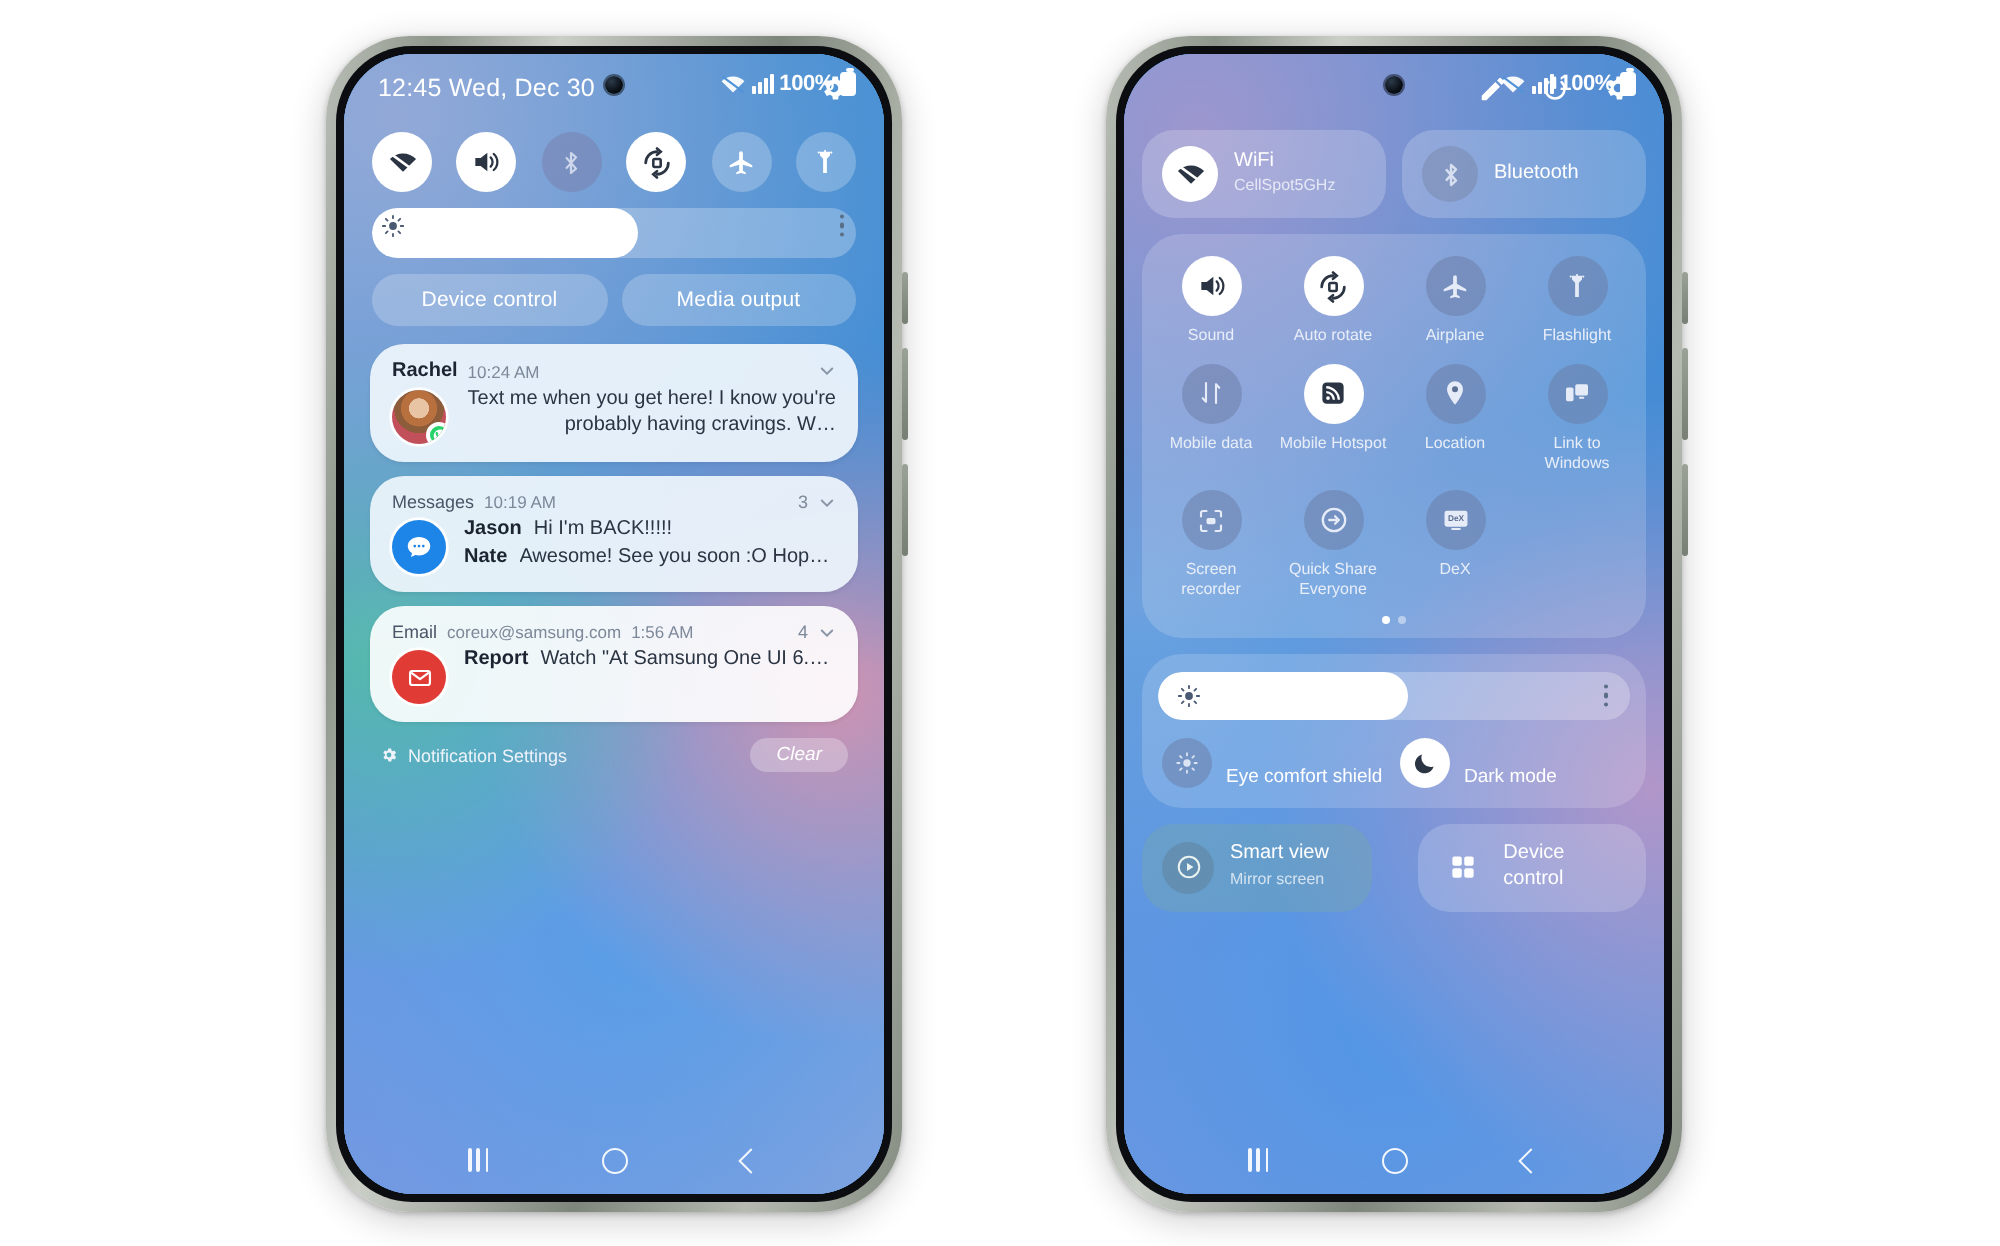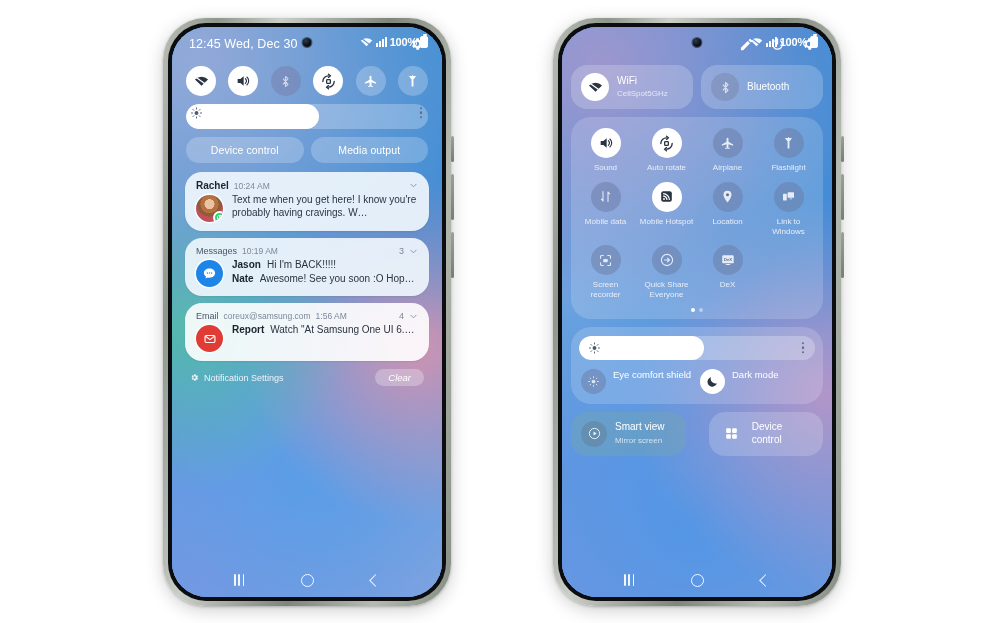--- a/index.html
+++ b/index.html
@@ -137,20 +137,21 @@
     display:flex;align-items:center;justify-content:center;
     color:#fff; font-size:10.5px; letter-spacing:.1px;
   }
 
   
   .notif-list{ padding:9px 4px 0; display:flex; flex-direction:column; gap:7px; }
   .ncard{
     background:rgba(255,255,255,.90);
     border-radius:17px; padding:8px 11px 9px;
     box-shadow:0 1px 2px rgba(0,0,0,.07);
+    text-align:right;
   }
   .ncard.tint{ background:rgba(238,245,252,.93); }
   .nrow1{ display:flex; align-items:center; gap:5px; }
   .napp{ font-size:9px; color:#4a5568; }
   .ntime{ font-size:8.5px; color:#7d8899; }
   .nmeta{ font-size:8.5px; color:#7d8899; }
   .ncount{ margin-left:auto; font-size:9px; color:#7d8899; display:flex;align-items:center;gap:5px;}
   .chev{ width:9px;height:9px; }
   .nbody{ display:flex; gap:9px; margin-top:2px; align-items:flex-start;}
   .avatar{ width:27px;height:27px;border-radius:50%;flex:0 0 auto;position:relative;
@@ -217,21 +218,21 @@
   .pager i.act{ background:#fff; }
 
   .bright-card{
     margin-top:8px; border-radius:20px;
     background:rgba(255,255,255,.17); padding:9px 8px 10px;
   }
   .bc-track{ height:24px;border-radius:13px;background:rgba(255,255,255,.26);
     position:relative; overflow:hidden;}
   .bc-fill{ position:absolute;left:0;top:0;bottom:0;width:53%;background:#fff;border-radius:13px;}
   .bc-opts{ display:flex; gap:6px; margin-top:9px; padding:0 2px; }
-  .bc-opt{ flex:1; display:flex; align-items:flex-start; gap:7px; }
+  .bc-opt{ flex:1; display:flex; align-items:flex-end; gap:7px; }
   .bc-ic{ width:25px;height:25px;border-radius:50%;
     display:flex;align-items:center;justify-content:center;
     background:rgba(105,122,160,.48);}
   .bc-ic.on{ background:#fff; }
   .bc-lbl{ color:#fff; font-size:9.5px; }
 
   .bottom-row{ display:flex; gap:23px; margin-top:8px; }
   .bt-tile{ flex:1; height:44px; border-radius:16px;
     background:rgba(255,255,255,.18);
     display:flex; align-items:center; gap:8px; padding:0 10px; }

